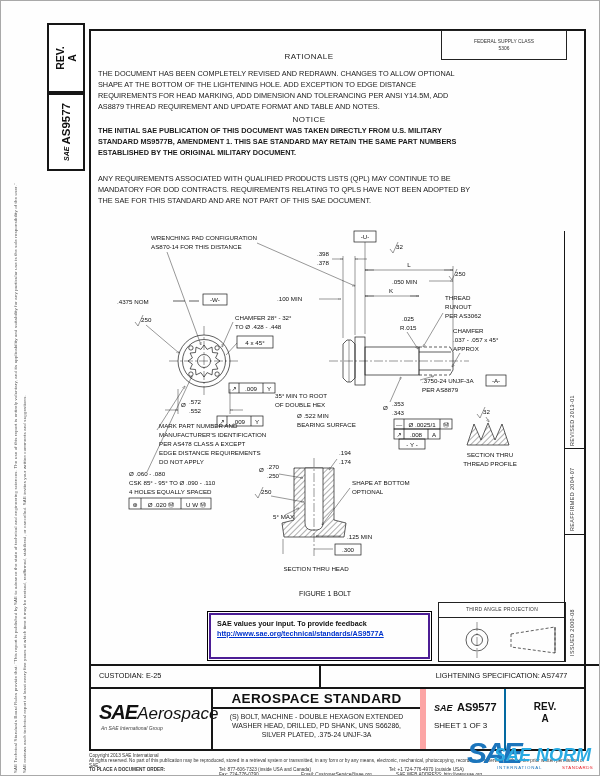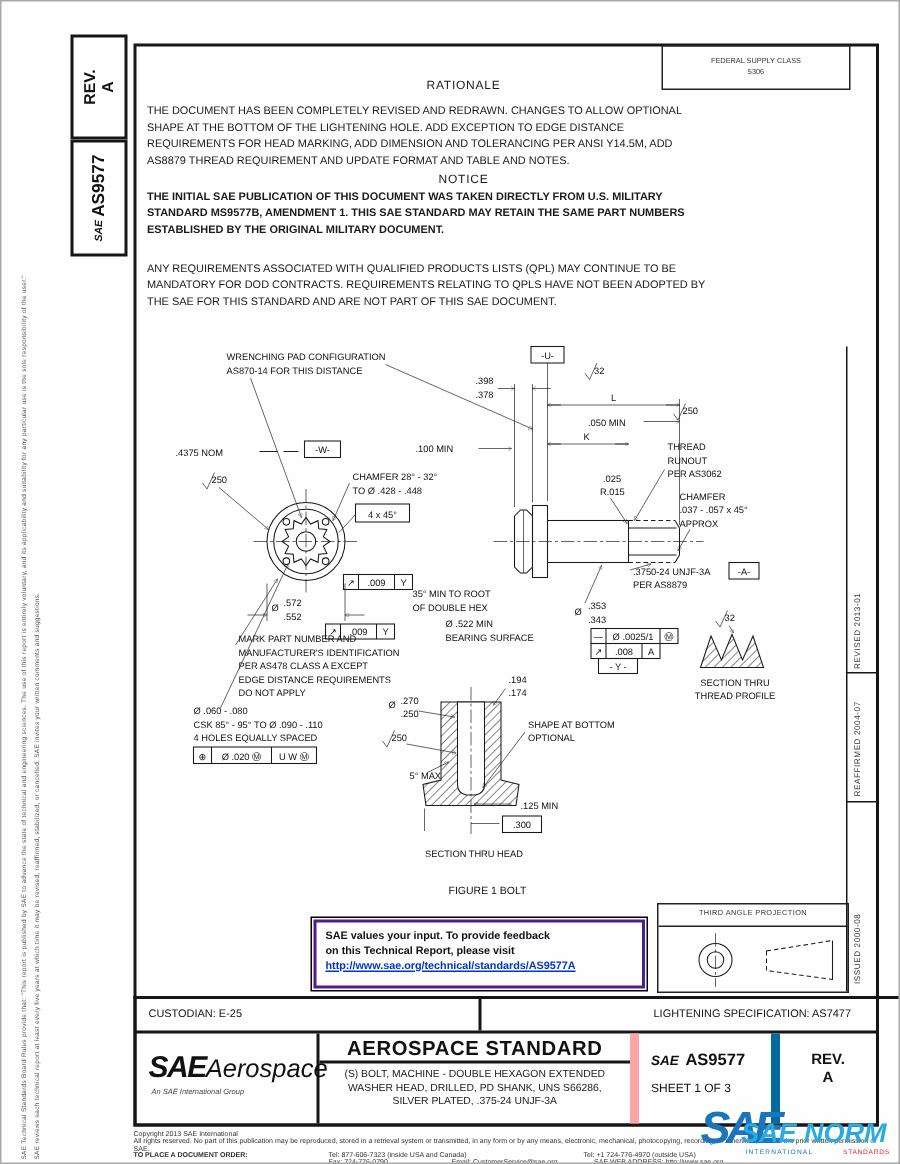--- a/index.html
+++ b/index.html
@@ -22,21 +22,21 @@
   .proj{position:absolute;left:437px;top:601px;width:128px;height:60px;border:1px solid #222;box-sizing:border-box;}
   .proj .cap{height:14px;border-bottom:1px solid #222;text-align:center;font-size:4.9px;line-height:14px;color:#333;letter-spacing:.3px;}
   .cust-row{position:absolute;left:88px;top:663px;width:595px;height:23px;border:2px solid #161616;border-bottom:none;box-sizing:border-box;display:flex;}
   .cust-cell{width:230px;font-size:7.3px;line-height:19px;padding-left:8px;box-sizing:border-box;border-right:2px solid #161616;}
   .proc-cell{flex:1;text-align:center;font-size:7.3px;line-height:19px;}
   .tblock{position:absolute;left:88px;top:686px;width:497px;height:64px;border:2px solid #161616;box-sizing:border-box;display:flex;}
   .tb-logo{width:122px;border-right:2px solid #161616;box-sizing:border-box;position:relative;}
   .tb-mid{width:213px;border-right:6px solid #fca5a5;box-sizing:border-box;}
   .tb-mid .dt{font-size:13.5px;font-weight:bold;text-align:center;letter-spacing:.4px;border-bottom:2px solid #161616;padding:2px 0 1px;}
   .tb-mid .tt{font-size:6.9px;text-align:center;line-height:9px;padding-top:3px;color:#1a1a1a;}
-  .tb-num{width:94px;border-right:6px solid #0369a1;box-sizing:border-box;padding:8px 0 0 8px;}
+  .tb-num{width:80px;border-right:2px solid #0369a1;box-sizing:border-box;padding:8px 0 0 8px;}
   .tb-rev{flex:1;text-align:center;font-size:10px;font-weight:bold;padding-top:12px;line-height:12px;}
   .logo-sae{font-style:italic;font-weight:900;font-size:20px;letter-spacing:-1px;}
   .logo-aero{font-style:italic;font-weight:400;font-size:17px;letter-spacing:0;}
   .fine{position:absolute;left:88px;font-size:4.7px;color:#333;line-height:5.2px;}
   .watermark{position:absolute;left:466px;top:744px;width:134px;height:32px;}
   .wm-sae{position:absolute;left:0;top:-7px;font-style:italic;font-weight:900;font-size:30px;letter-spacing:-3px;line-height:1;}
   .wm-norm{position:absolute;left:27px;top:1px;font-style:italic;font-weight:900;font-size:18px;line-height:1;}
   .wm-intl{position:absolute;left:30px;top:20px;font-size:4.4px;letter-spacing:.8px;}
   .wm-std{position:absolute;left:95px;top:20px;font-size:4.4px;letter-spacing:.5px;}
   svg text{font-family:"Liberation Sans",sans-serif;font-size:6.2px;fill:#111;}
@@ -326,21 +326,20 @@
       <line class="thin" x1="225" y1="323" x2="244" y2="323"></line>
     </g>
     <line class="thin" x1="194" y1="313" x2="194" y2="328"></line>
 
     <text class="mid" x="227" y="345">SECTION THRU HEAD</text>
     <text class="mid" x="236" y="370" style="font-size:7px;">FIGURE 1   BOLT</text>
   </svg>
 
   <div class="fbox">
     <div>SAE values your input. To provide feedback</div>
-    <div>on this Technical Report, please visit</div>
     <div class="lnk" style="color: rgb(0, 51, 204);">http://www.sae.org/technical/standards/AS9577A</div>
   </div>
 
   <div class="proj">
     <div class="cap">THIRD ANGLE PROJECTION</div>
     <svg width="126" height="44" viewBox="0 0 126 44">
       <line class="cl" x1="38" y1="4" x2="38" y2="40"></line>
       <circle cx="38" cy="22" r="11"></circle>
       <circle cx="38" cy="22" r="5.5"></circle>
       <polygon class="dash" points="72,16 116,9 116,35 72,29"></polygon>

